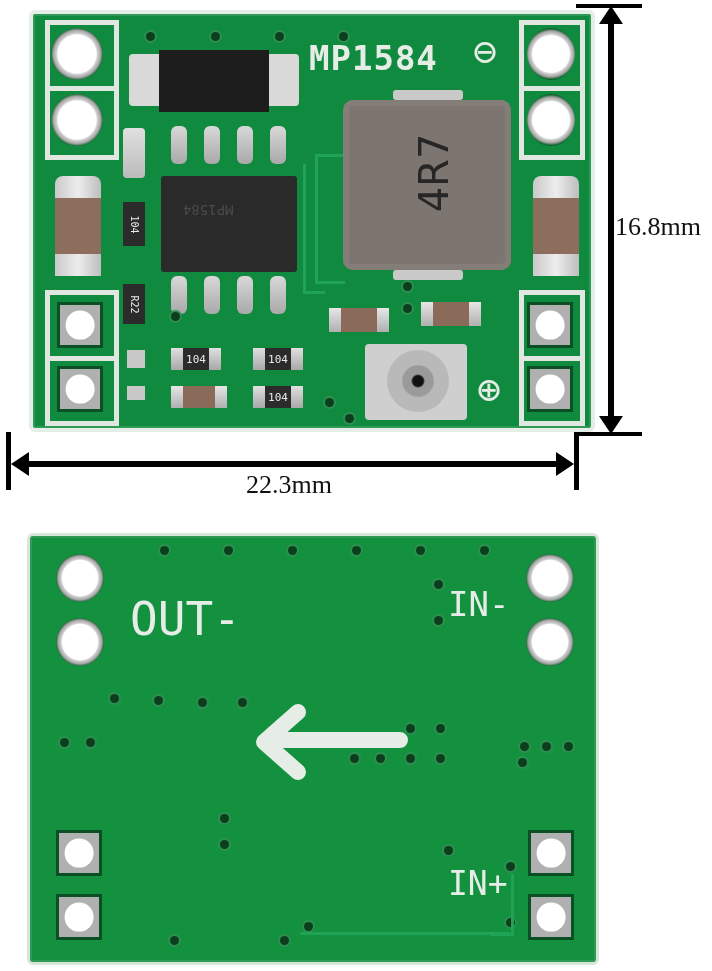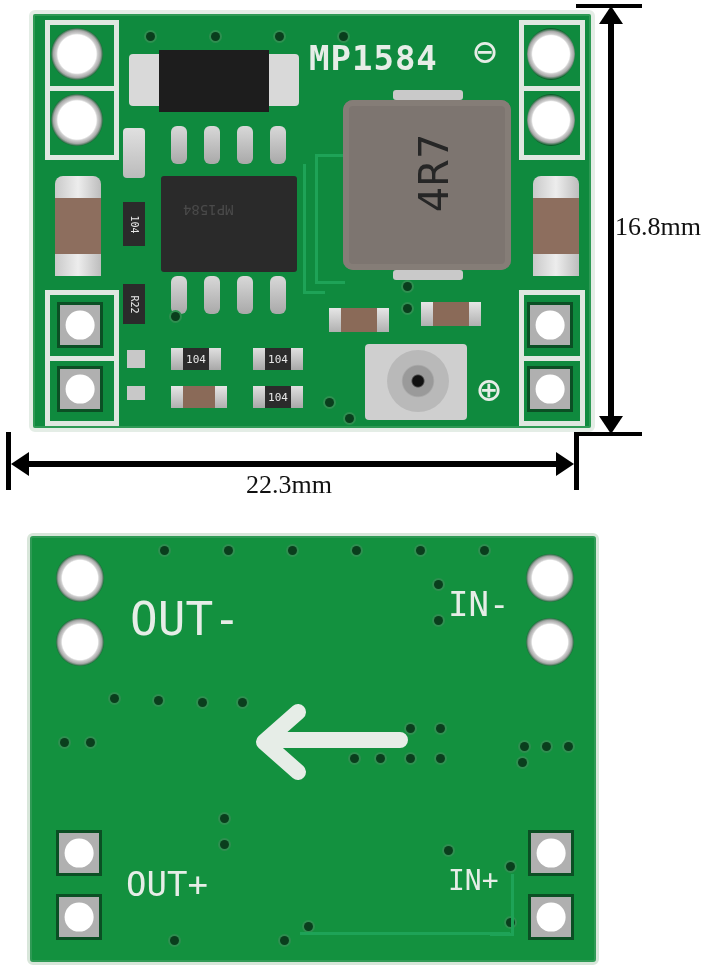--- a/index.html
+++ b/index.html
@@ -149,22 +149,21 @@
   <div class="pad-round" style="left:26px;top:82px;width:48px;height:48px;"></div>
   <div class="pad-round" style="left:496px;top:18px;width:48px;height:48px;"></div>
   <div class="pad-round" style="left:496px;top:82px;width:48px;height:48px;"></div>
   <div class="pad-square" style="left:26px;top:294px;width:46px;height:46px;"></div>
   <div class="pad-square" style="left:26px;top:358px;width:46px;height:46px;"></div>
   <div class="pad-square" style="left:498px;top:294px;width:46px;height:46px;"></div>
   <div class="pad-square" style="left:498px;top:358px;width:46px;height:46px;"></div>
 
   <div class="silk-text" style="left:100px;top:56px;font-size:46px;font-weight:normal;">OUT-</div>
   <div class="silk-text" style="left:418px;top:48px;font-size:34px;font-weight:normal;">IN-</div>
-  <div class="silk-text" style="left:96px;top:328px;font-size:34px;font-weight:normal;">OUT+</div>
-  <div class="silk-text" style="left:418px;top:328px;font-size:28px;font-weight:normal;">IN+</div>
+  <div class="silk-text" style="left:418px;top:328px;font-size:33px;font-weight:normal;">IN+</div>
 
   <svg class="abs" style="left:220px;top:166px;" width="160" height="80" viewBox="0 0 160 80">
     <path d="M150 38 L20 38 M48 10 L14 40 L48 70" stroke="#e6ede7" stroke-width="16" stroke-linecap="round" stroke-linejoin="round" fill="none"></path>
   </svg>
 
   <div class="via" style="left:130px;top:10px;"></div>
   <div class="via" style="left:194px;top:10px;"></div>
   <div class="via" style="left:258px;top:10px;"></div>
   <div class="via" style="left:322px;top:10px;"></div>
   <div class="via" style="left:386px;top:10px;"></div>

